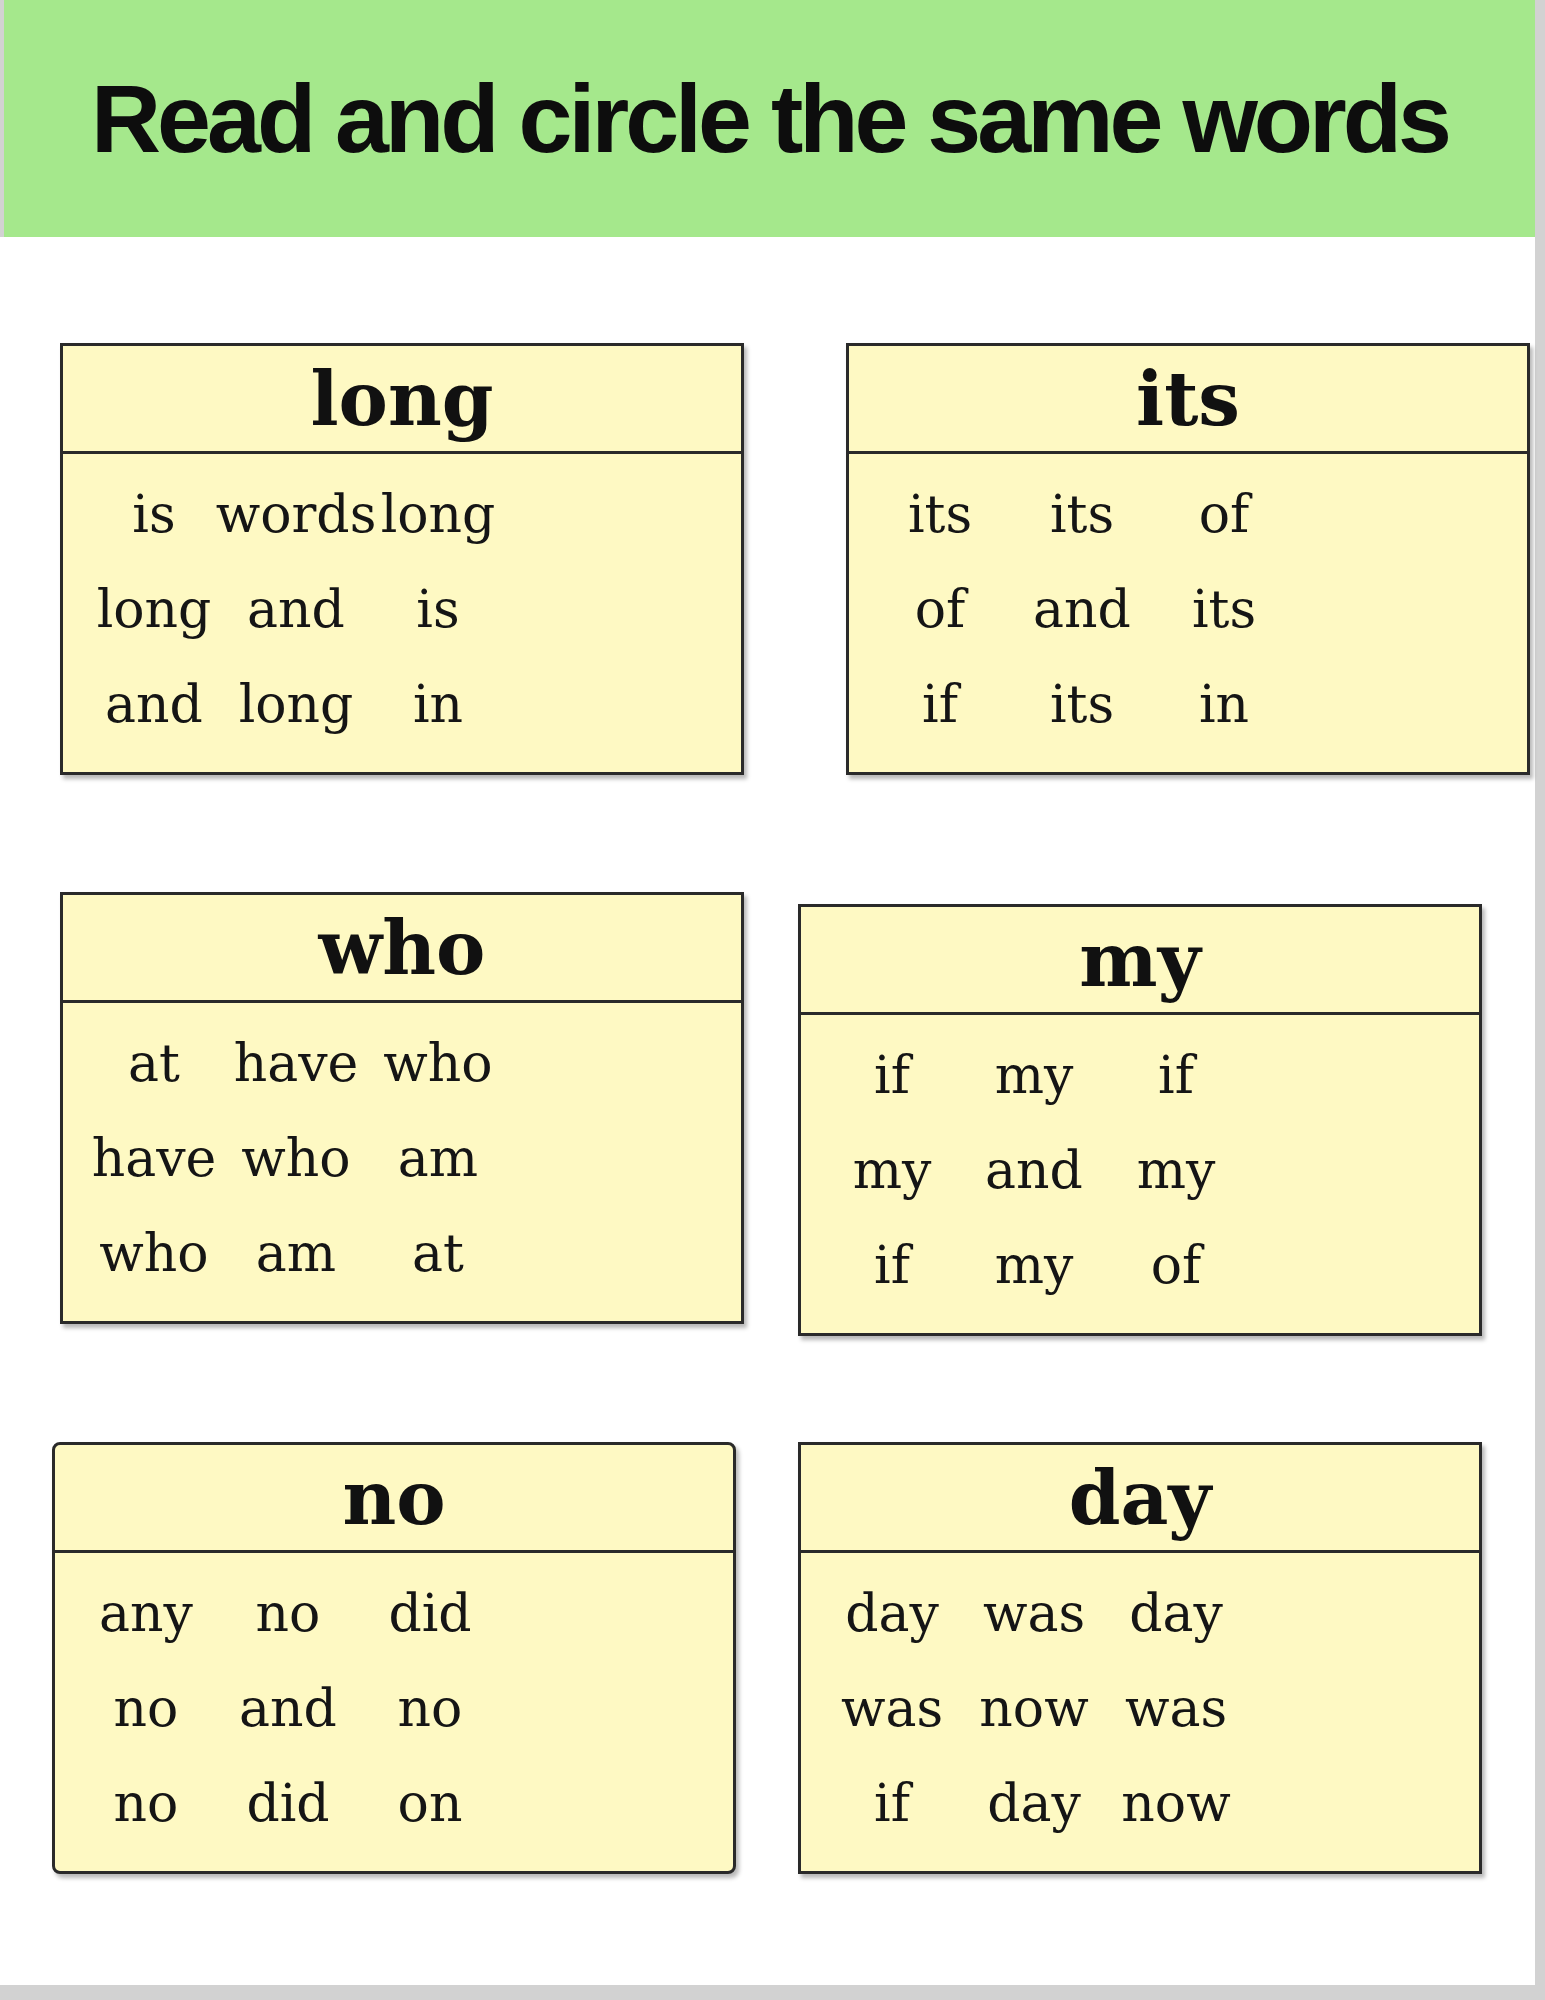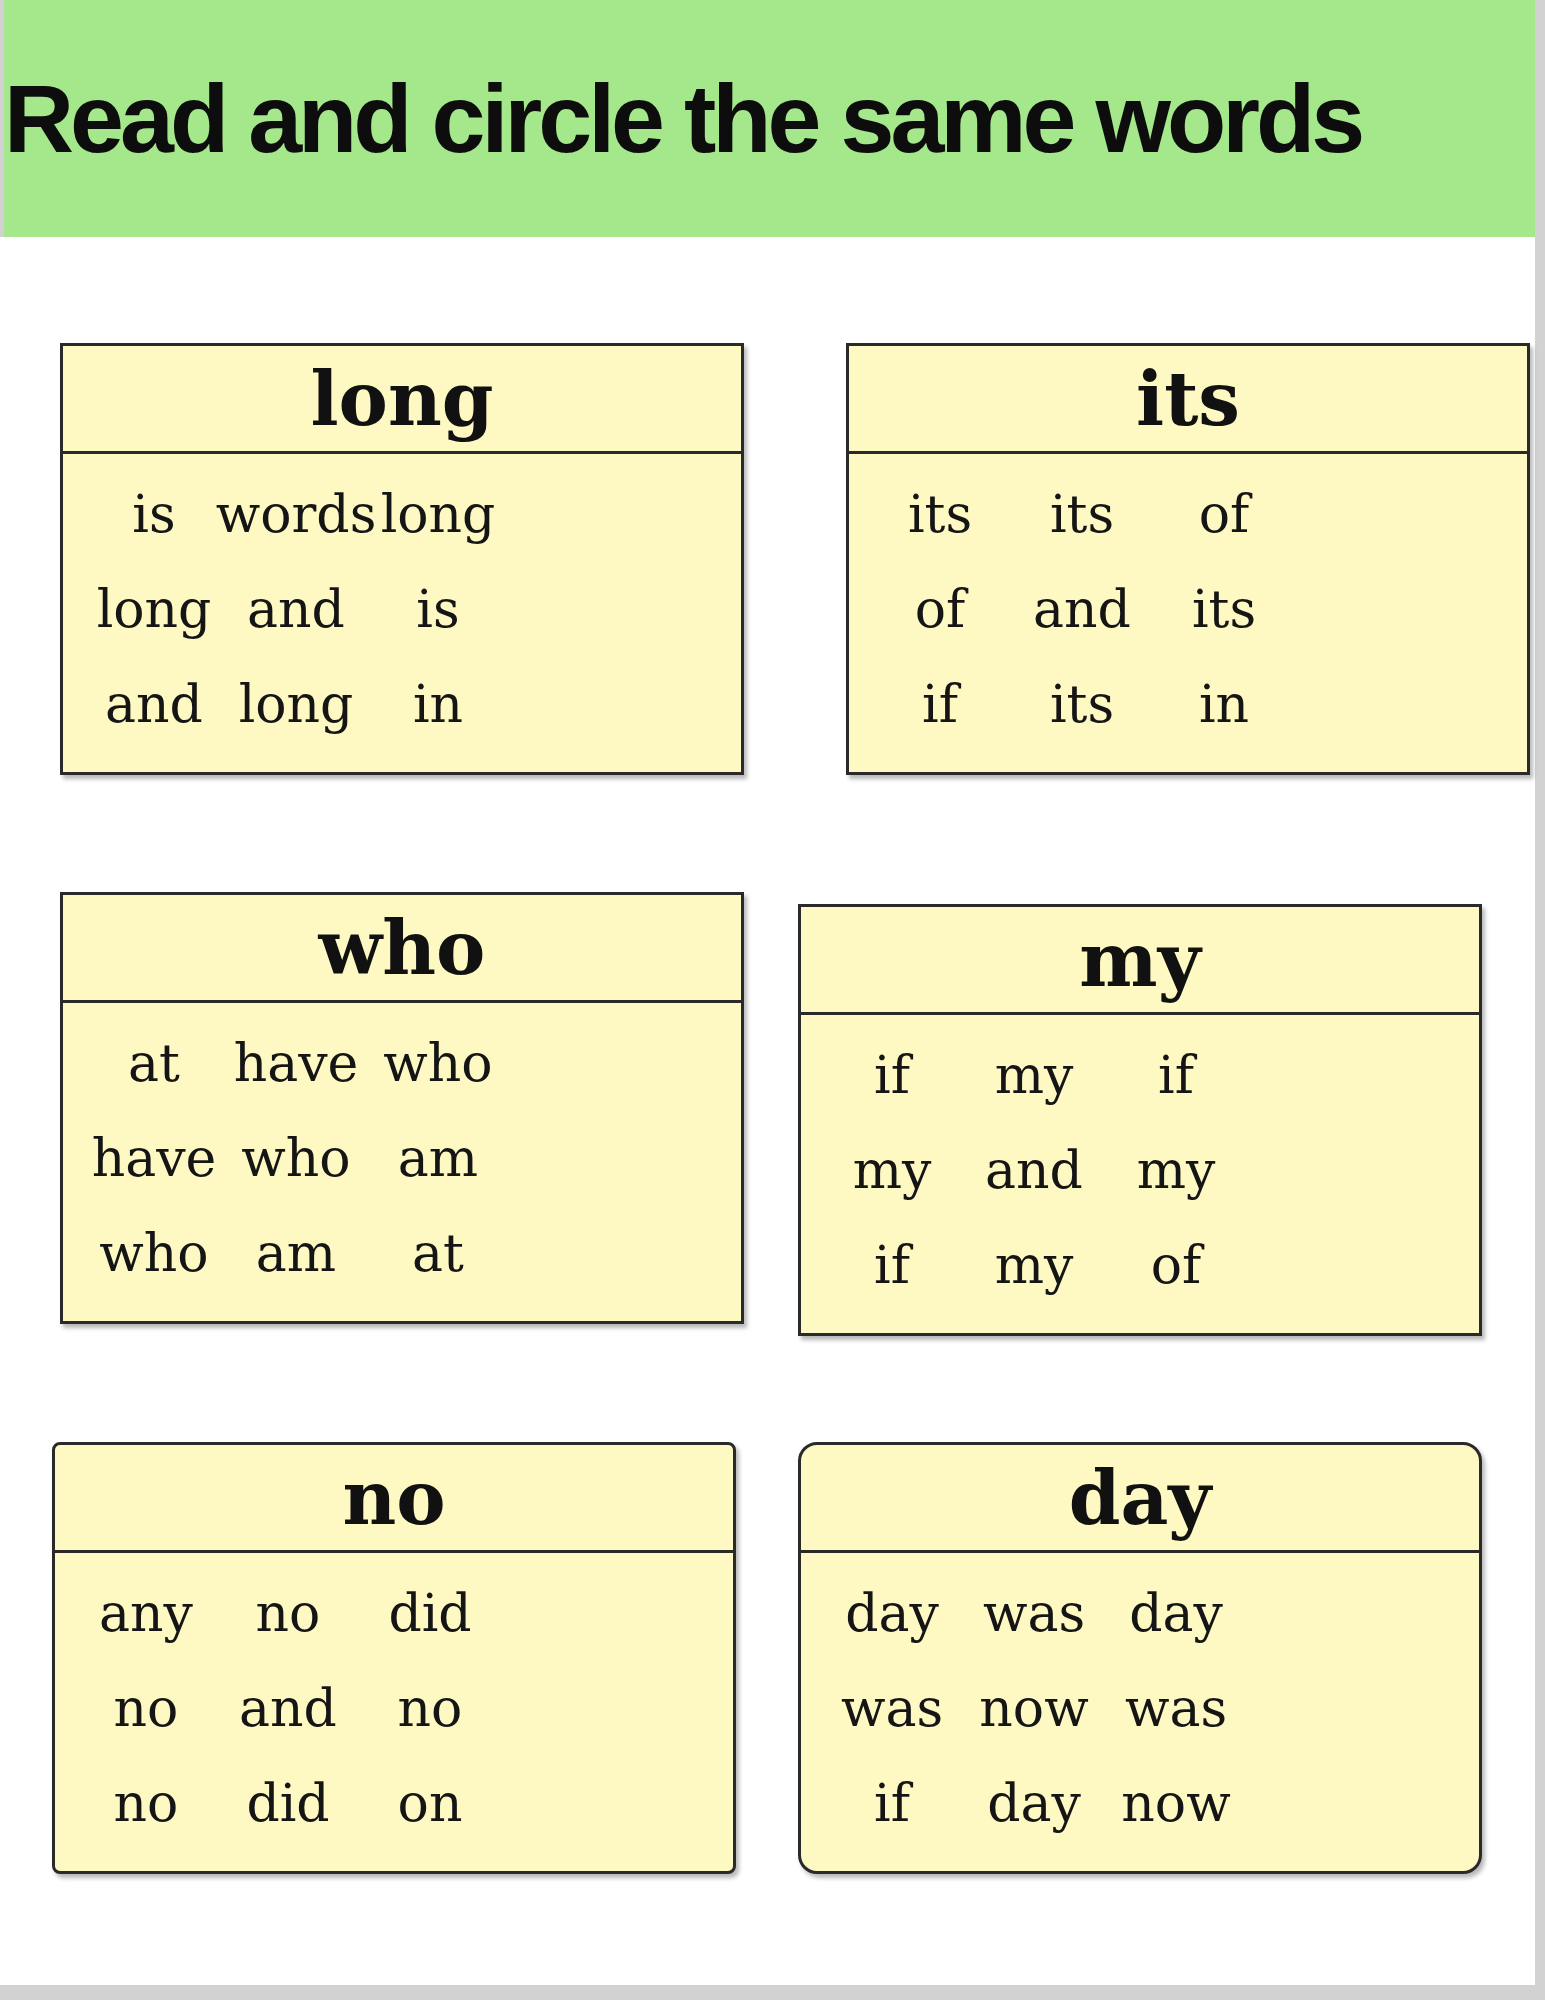--- a/index.html
+++ b/index.html
@@ -11,21 +11,21 @@
     font-family:"Liberation Sans", sans-serif;
   }
   
   .edge-left{position:absolute;left:0;top:0;width:4px;height:237px;background:var(--edge,#cccccc);}
   .edge-right{position:absolute;right:0;top:0;width:10px;height:100%;background:var(--edge,#d9d9d9);}
   .edge-bottom{position:absolute;left:0;bottom:0;width:100%;height:15px;background:var(--edge,#d2d2d2);}
   
   .banner{
     position:absolute;left:4px;right:10px;top:0;height:237px;
     background:var(--banner,#a5e88c);
-    display:flex;align-items:center;
+    display:flex;align-items:center;justify-content:center;
   }
   .banner h1{
     margin:0;
     font-size:97px;font-weight:700;letter-spacing:-4px;
     color:#0d0d0d;
     white-space:nowrap;
   }
   
   .wordbox{
     position:absolute;
@@ -137,21 +137,21 @@
           <span class="word">no</span>
           <span class="word">did</span>
           <span class="word">no</span>
           <span class="word">and</span>
           <span class="word">no</span>
           <span class="word">no</span>
           <span class="word">did</span>
           <span class="word">on</span>
         </div>
       </section>
-      <section class="wordbox" style="left: 798px; top: 1442px; border-radius: 19px;">
+      <section class="wordbox" style="left: 798px; top: 1442px;">
         <header class="wordbox-header">day</header>
         <div class="wordbox-body">
           <span class="word">day</span>
           <span class="word">was</span>
           <span class="word">day</span>
           <span class="word">was</span>
           <span class="word">now</span>
           <span class="word">was</span>
           <span class="word">if</span>
           <span class="word">day</span>

